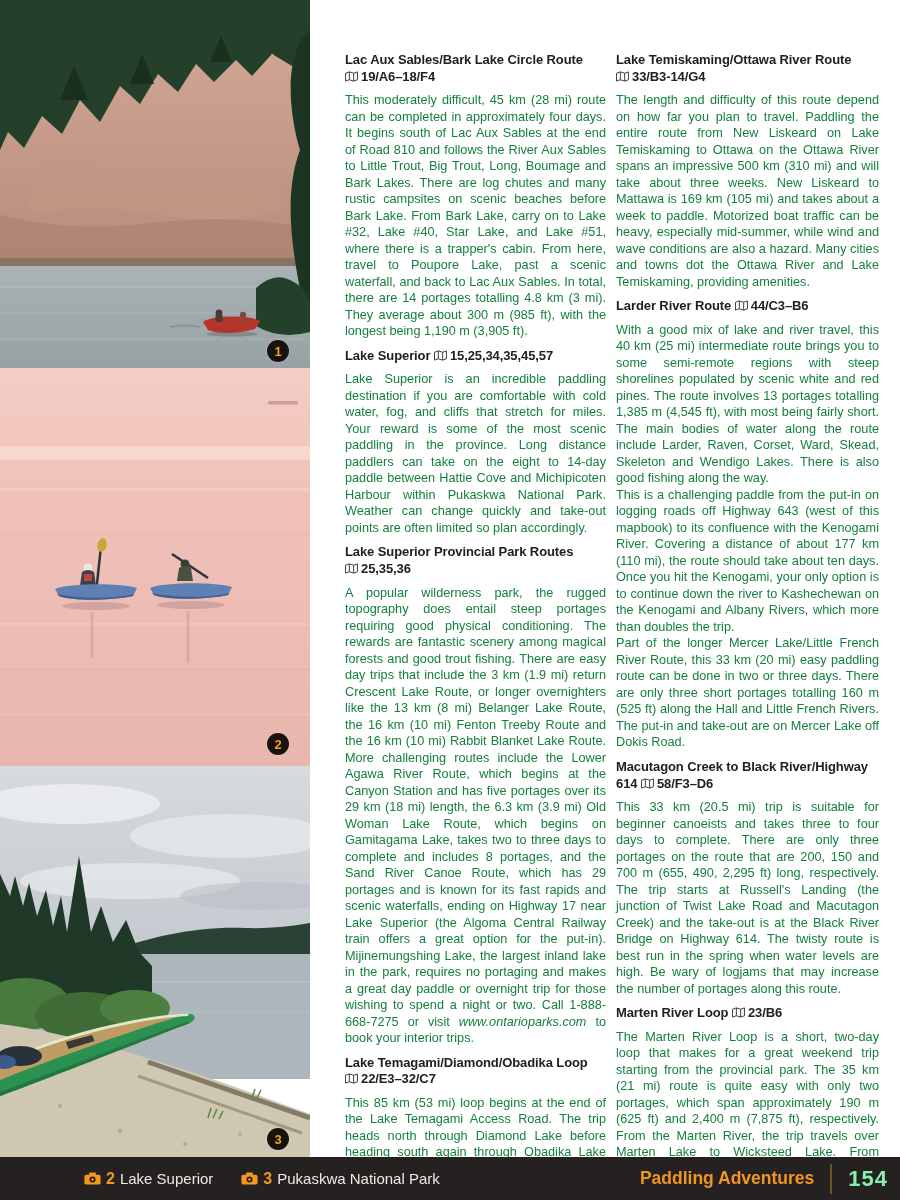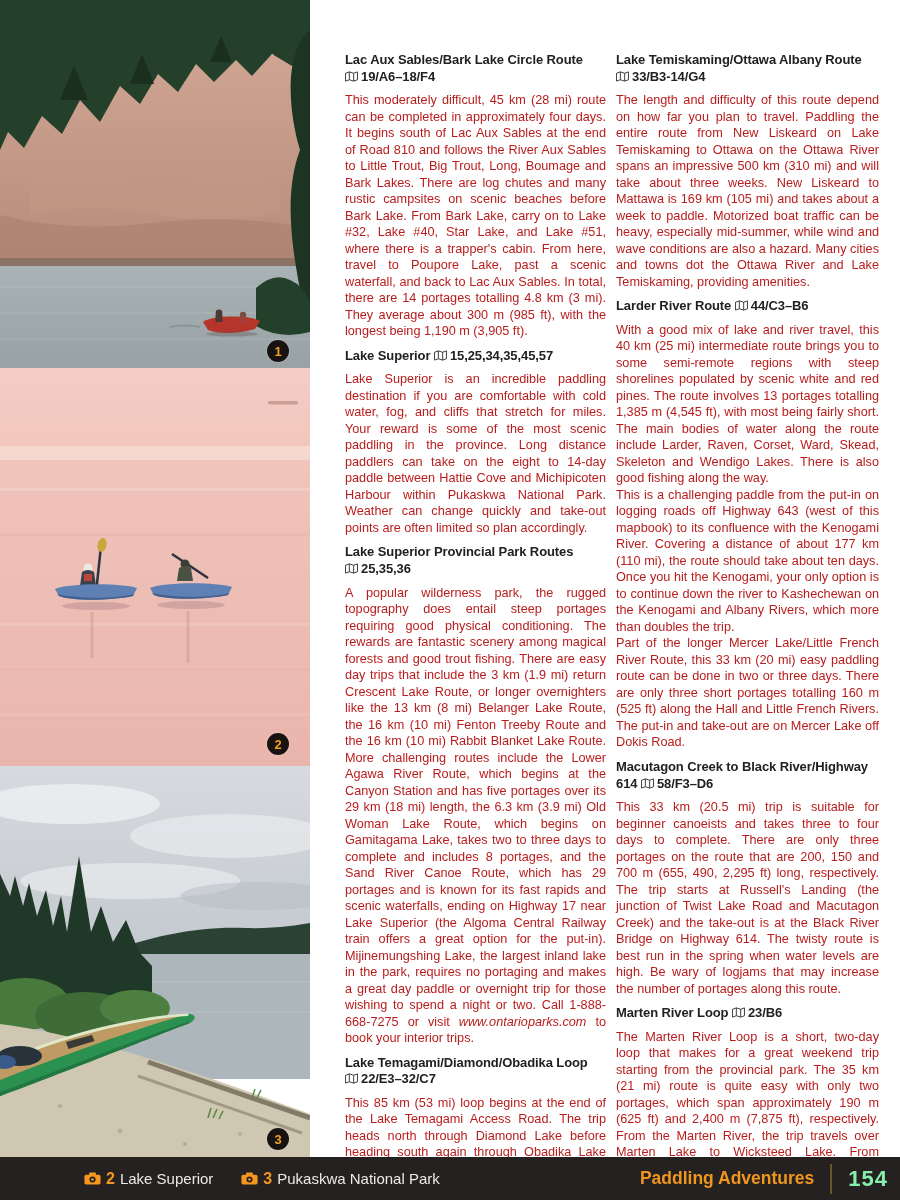--- a/index.html
+++ b/index.html
@@ -30,21 +30,21 @@
     display:grid; grid-template-columns:261px 263px; column-gap:10px;
   }
   .route-section:first-child .route-heading { margin-top:0; }
   .route-heading {
     font-size:13px; font-weight:700; color:#232021; line-height:1.28;
     margin:8px 0 7px; letter-spacing:-0.1px;
   }
   .route-heading .mapref { white-space:nowrap; }
   .route-heading .map-icon { vertical-align:-1px; margin-right:3px; }
   .route-body {
-    font-size:12.7px; line-height:16.5px; color:#b91c1c;
+    font-size:12.7px; line-height:16.5px; color:#15803d;
     text-align:justify; margin:0;
   }
   .route-body .it { font-style:italic; }
   
   .footer {
     position:absolute; left:0; bottom:0; width:900px; height:43px;
     background:#252120; display:flex; align-items:center;
     justify-content:space-between; padding:0 12px 0 84px;
   }
   .credits { display:flex; align-items:center; gap:28px; }
@@ -212,21 +212,21 @@
 
     <section class="route-section">
       <h3 class="route-heading"><span class="t">Lake Temagami/Diamond/Obadika Loop</span> <span class="mapref"><svg class="map-icon" width="13" height="11" viewBox="0 0 24 20">
                 <path d="M1 4 L8 1.5 L16 4 L23 1.5 V16 L16 18.5 L8 16 L1 18.5 Z M8 1.5 V16 M16 4 V18.5" fill="none" stroke="#3b3b3d" stroke-width="1.8" stroke-linejoin="round"></path>
               </svg><span class="m">22/E3–32/C7</span></span></h3>
       <p class="route-body"><span>This 85 km (53 mi) loop begins at the end of the Lake Temagami Access Road. The trip heads north through Diamond Lake before heading south again through Obadika Lake and back to the start. There are approximately 1,900 m (6,235 ft) of portages, and the trip takes five to six days – or a week with rain delays. Lake Temagami offers multiple trip options and loops with canoe access from the west to the Maple Mountain area. A highlight along the route, just south of New Liskeard, is a rock outcropping known as Devil's Rock. While great to see from below, it is worth beaching the canoe and hiking to the top.</span></p>
     </section>
   </section>
     <section class="col">
     <section class="route-section">
-      <h3 class="route-heading"><span class="t">Lake Temiskaming/Ottawa Albany Route</span> <span class="mapref"><svg class="map-icon" width="13" height="11" viewBox="0 0 24 20">
+      <h3 class="route-heading"><span class="t">Lake Temiskaming/Ottawa River Route</span> <span class="mapref"><svg class="map-icon" width="13" height="11" viewBox="0 0 24 20">
                 <path d="M1 4 L8 1.5 L16 4 L23 1.5 V16 L16 18.5 L8 16 L1 18.5 Z M8 1.5 V16 M16 4 V18.5" fill="none" stroke="#3b3b3d" stroke-width="1.8" stroke-linejoin="round"></path>
               </svg><span class="m">33/B3-14/G4</span></span></h3>
       <p class="route-body"><span>The length and difficulty of this route depend on how far you plan to travel. Paddling the entire route from New Liskeard on Lake Temiskaming to Ottawa on the Ottawa River spans an impressive 500 km (310 mi) and will take about three weeks. New Liskeard to Mattawa is 169 km (105 mi) and takes about a week to paddle. Motorized boat traffic can be heavy, especially mid-summer, while wind and wave conditions are also a hazard. Many cities and towns dot the Ottawa River and Lake Temiskaming, providing amenities.</span></p>
     </section>
 
     <section class="route-section">
       <h3 class="route-heading"><span class="t">Larder River Route</span> <span class="mapref"><svg class="map-icon" width="13" height="11" viewBox="0 0 24 20">
                 <path d="M1 4 L8 1.5 L16 4 L23 1.5 V16 L16 18.5 L8 16 L1 18.5 Z M8 1.5 V16 M16 4 V18.5" fill="none" stroke="#3b3b3d" stroke-width="1.8" stroke-linejoin="round"></path>
               </svg><span class="m">44/C3–B6</span></span></h3>
       <p class="route-body"><span>With a good mix of lake and river travel, this 40 km (25 mi) intermediate route brings you to some semi-remote regions with steep shorelines populated by scenic white and red pines. The route involves 13 portages totalling 1,385 m (4,545 ft), with most being fairly short. The main bodies of water along the route include Larder, Raven, Corset, Ward, Skead, Skeleton and Wendigo Lakes. There is also good fishing along the way.</span></p>

